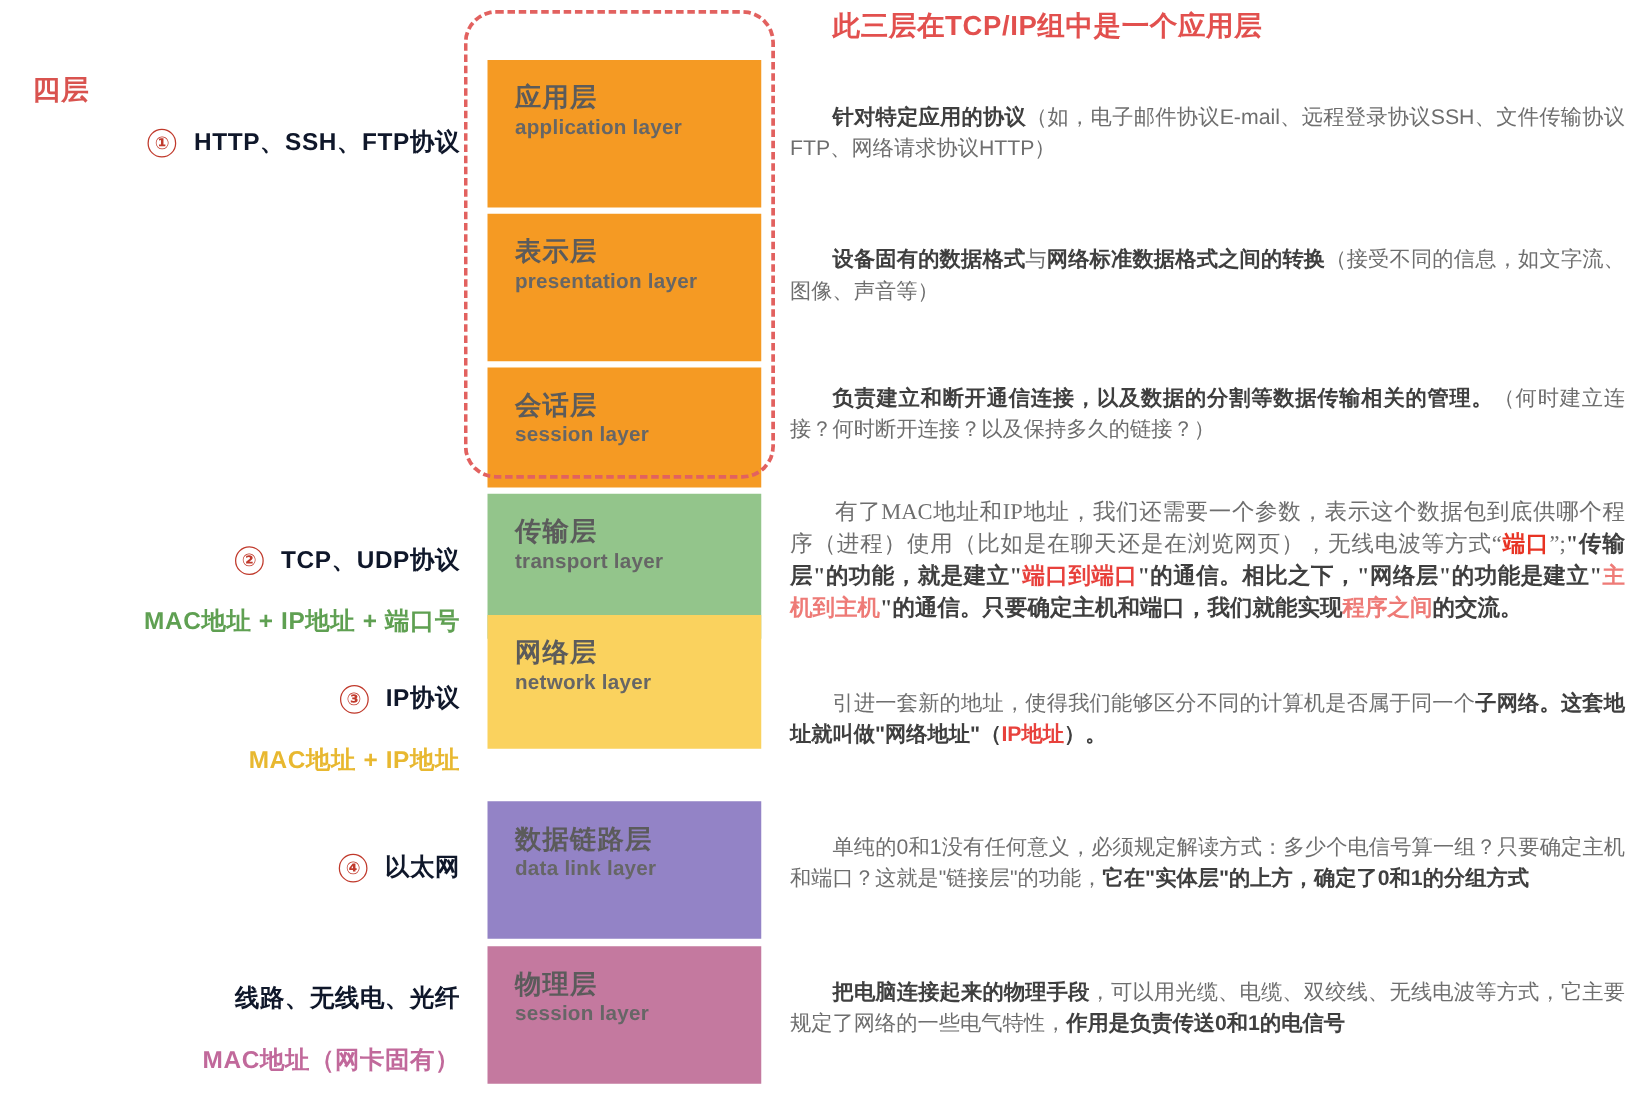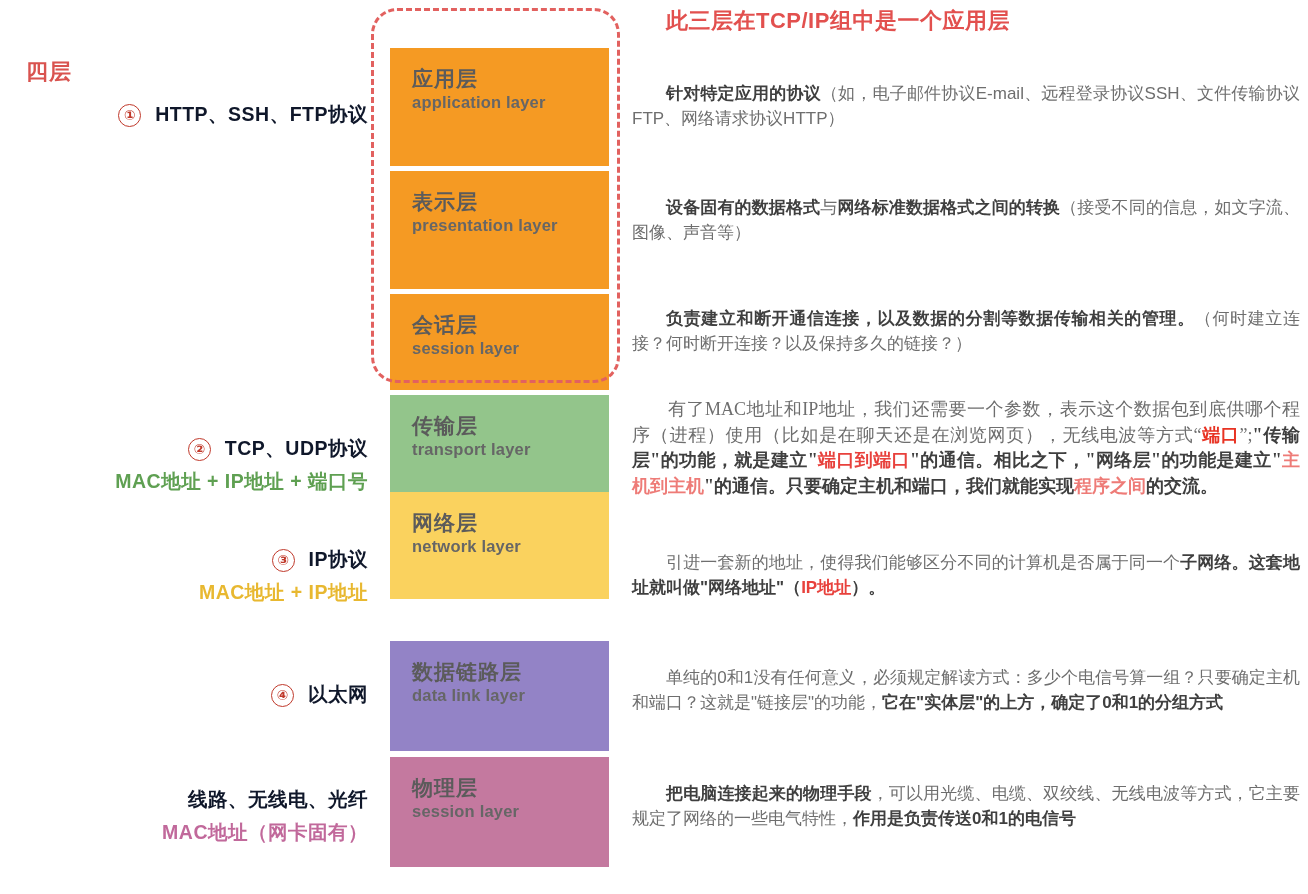--- a/index.html
+++ b/index.html
@@ -68,21 +68,21 @@
     color: #0f172a;
     letter-spacing: 0.5px;
     text-align: center;
   }
   .addr-text {
     font-size: 19.5px;
     font-weight: bold;
     letter-spacing: 0.5px;
     display: block;
     text-align: right;
-    margin-top: 5px;
+    margin-top: 21px;
   }
   .addr-green  { color: #5FA052; }
   .addr-gold   { color: #E8B830; }
   .addr-pink   { color: #C1699B; }
 
   
   #layer-stack {
     position: absolute;
     left: 390px;
     top: 0;

